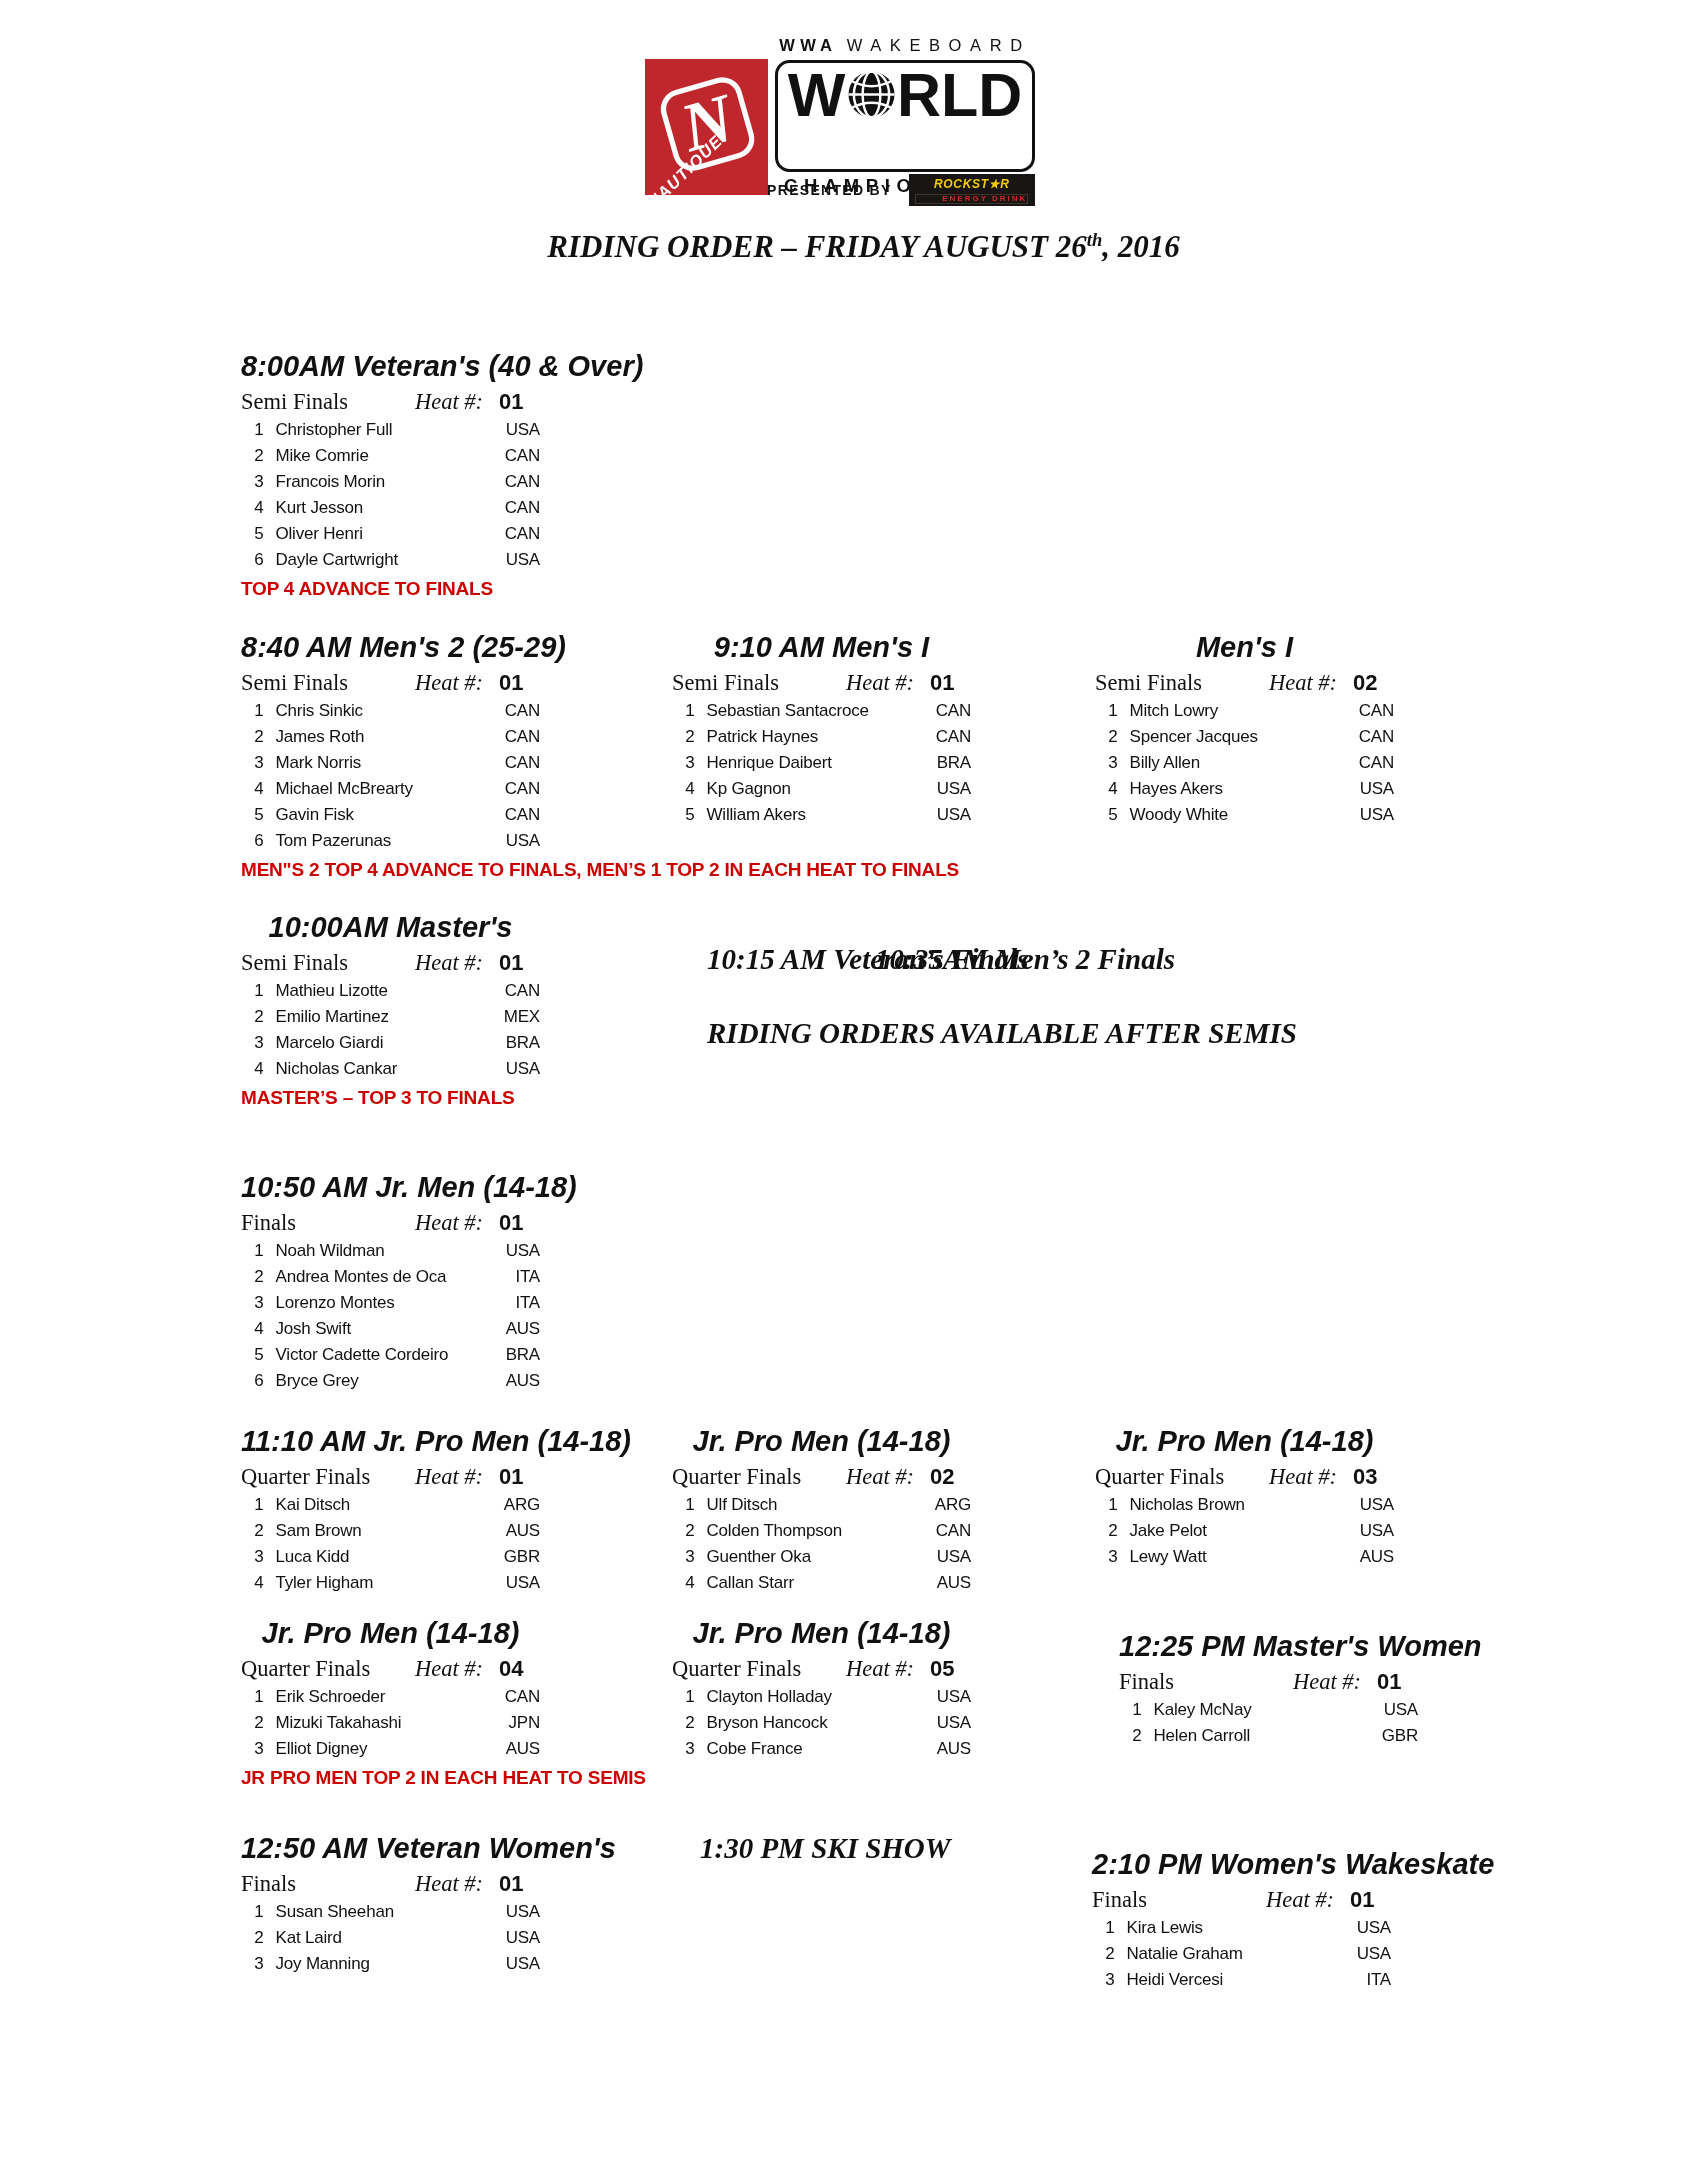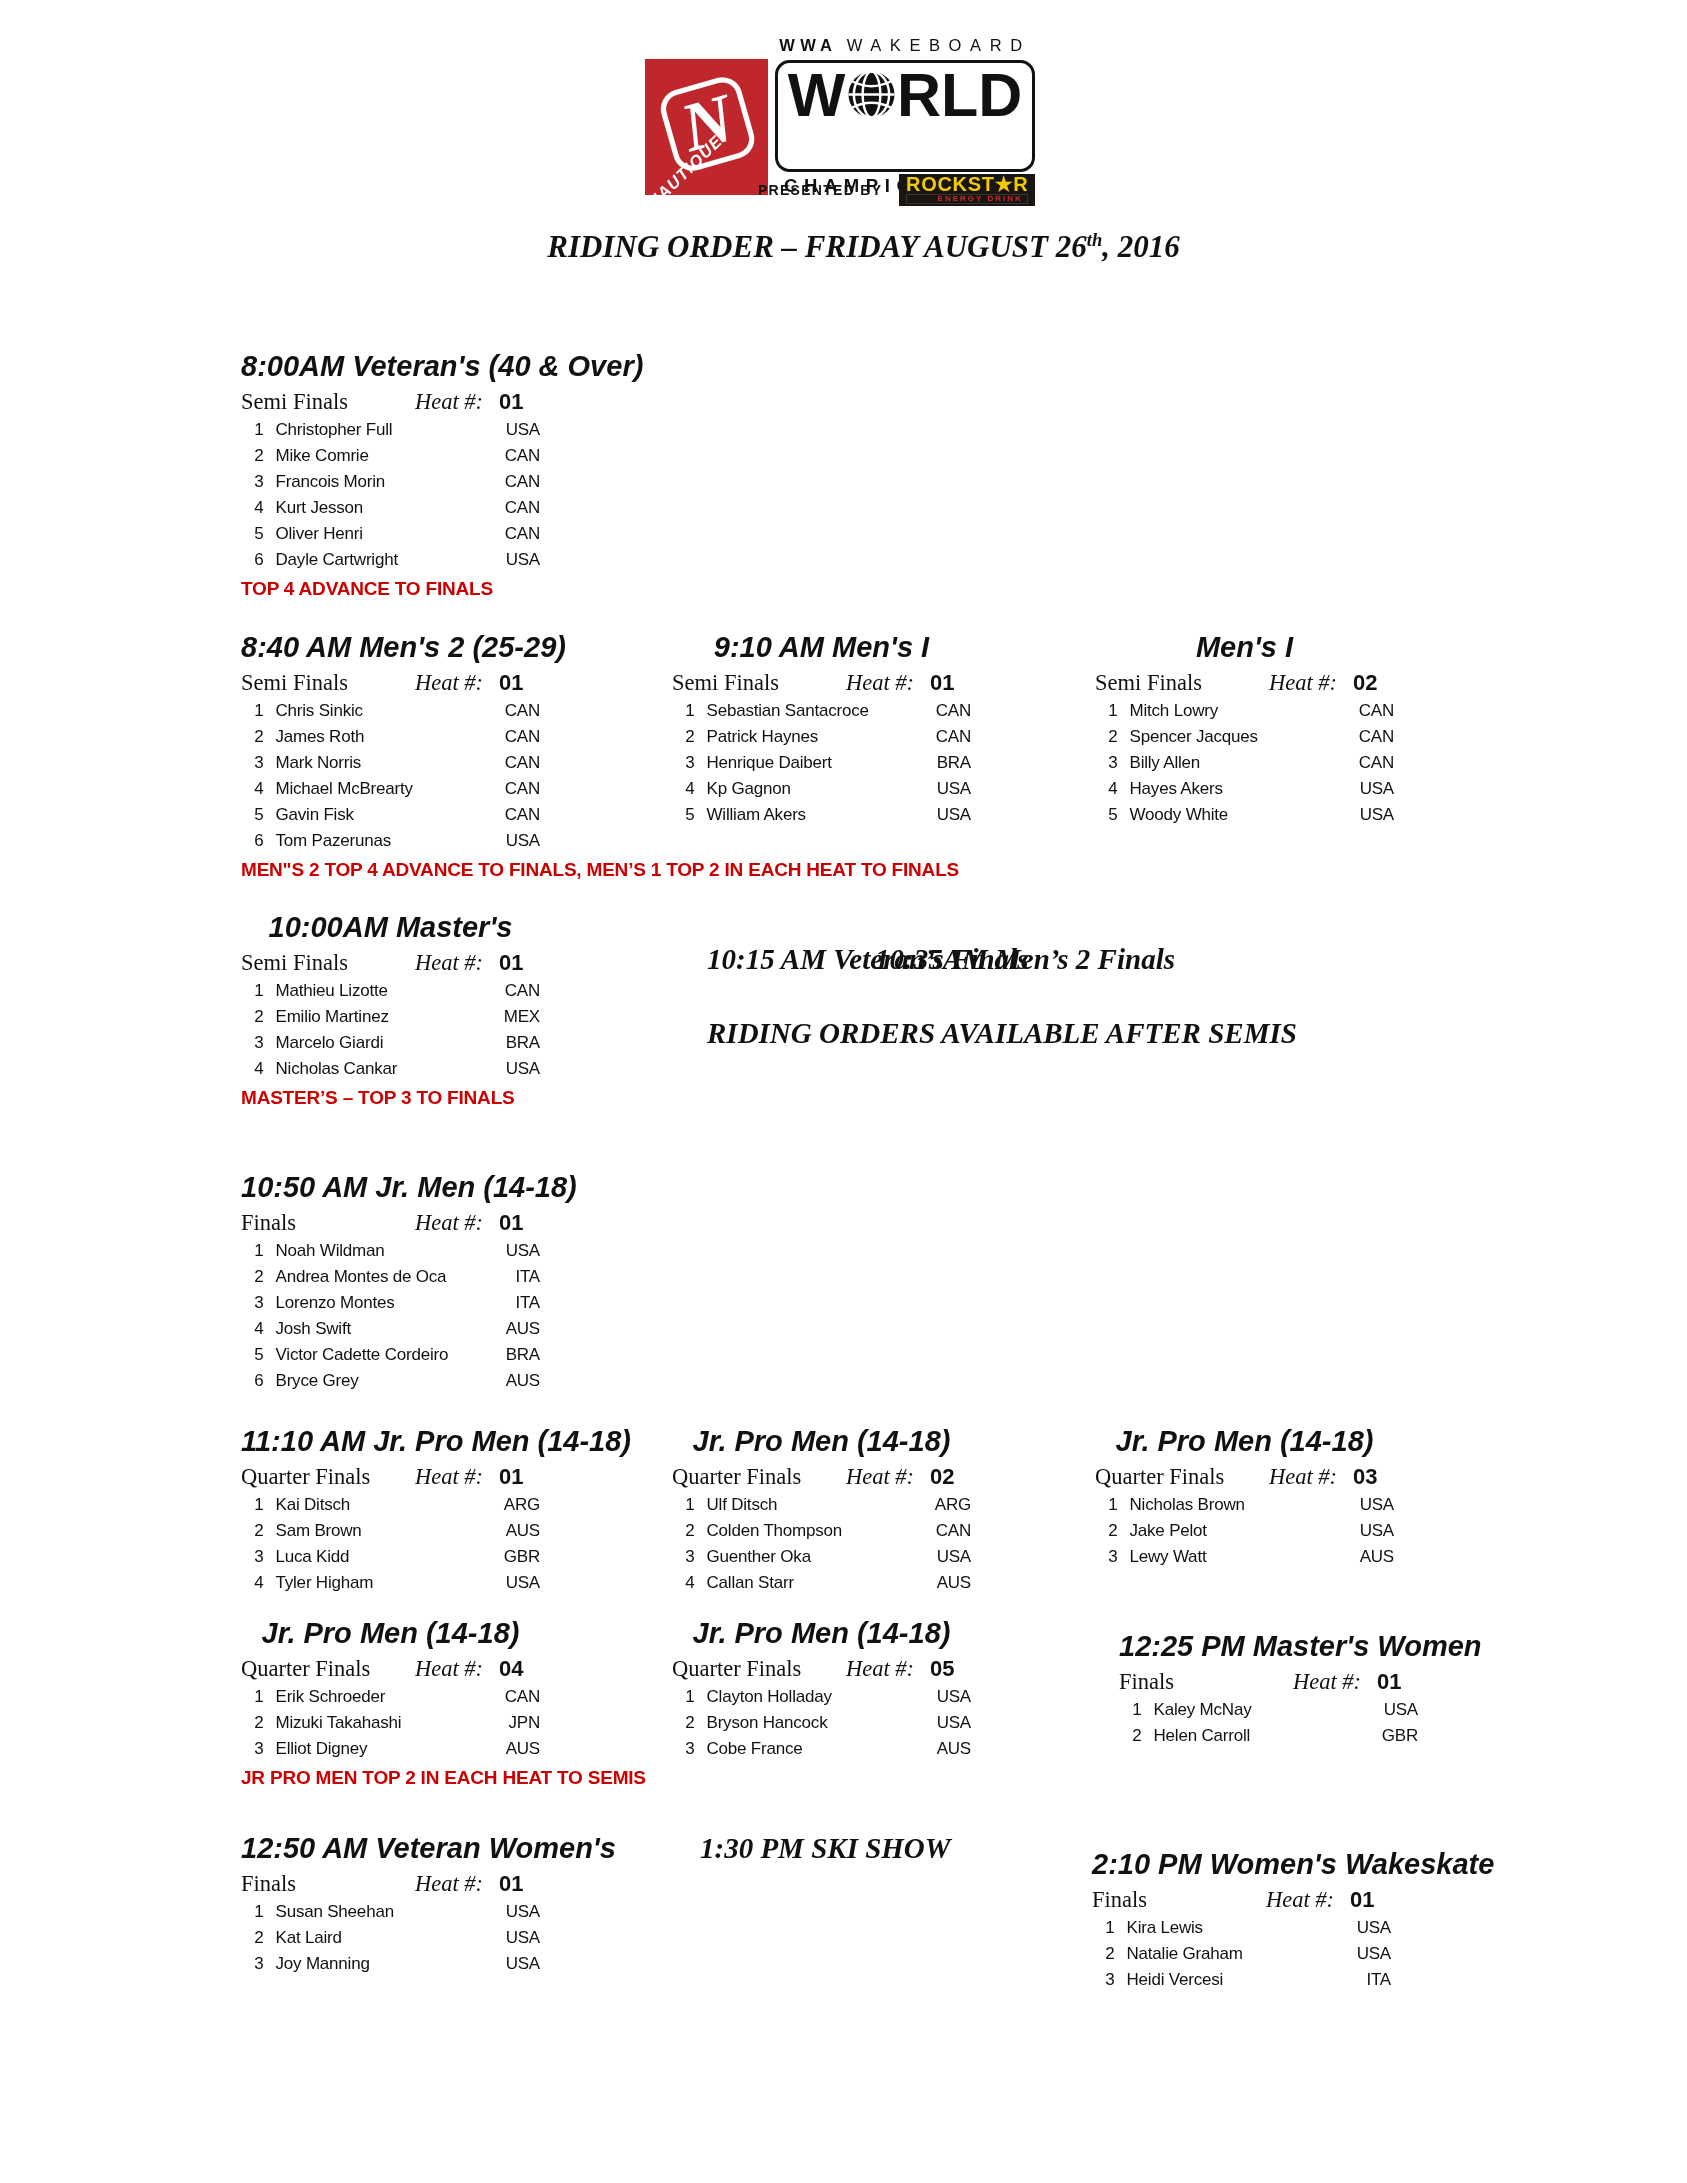--- a/index.html
+++ b/index.html
@@ -17,21 +17,21 @@
   }
   .wwa-line{font-size:16.5px;line-height:17px;white-space:nowrap;}
   .wwa-line .wwa{font-weight:900;letter-spacing:5.3px;margin-right:9.3px;}
   .wwa-line .wakeboard{font-weight:400;letter-spacing:8.6px;}
   .world-line{display:flex;align-items:center;font-size:61px;line-height:56px;font-weight:900;letter-spacing:0px;}
   .world-line svg{margin:0 1.3px;}
   .champ-line{font-size:18.5px;line-height:20px;font-weight:800;letter-spacing:6.6px;white-space:nowrap;margin-top:40px;}
   .presented{position:absolute;left:0;top:118px;width:390px;display:flex;justify-content:flex-end;align-items:center;gap:17px;}
   .presented-by{font-size:14px;font-weight:700;letter-spacing:1.3px;}
   .rockstar-badge{background:#181512;padding:0.7px 6.6px 2px 6.6px;text-align:center;}
-  .rockstar-word{color:var(--rockstar-yellow,#f2ca00);font-weight:900;font-size:20px;line-height:18.5px;letter-spacing:0.7px;white-space:nowrap;}
+  .rockstar-word{color:var(--rockstar-yellow,#f2ca00);font-style:italic;font-weight:900;font-size:12px;line-height:18.5px;letter-spacing:0.7px;white-space:nowrap;}
   .energy-drink{color:var(--rockstar-red,#cf2a2a);font-weight:700;font-size:8px;line-height:8.6px;letter-spacing:2px;border:0.7px solid #3a3530;margin-top:0.7px;padding-left:26px;}
   
   .doc-title{position:absolute;left:0;width:1687px;text-align:center;
     font-family:"Liberation Serif",serif;font-weight:700;font-style:italic;
     font-size:31px;line-height:37px;white-space:nowrap;padding-left:20px;}
   #title-line1{top:222px;}
   #title-line2{top:271px;}
   .doc-title sup{font-size:18.5px;}
   
   .section{position:absolute;width:299px;}

